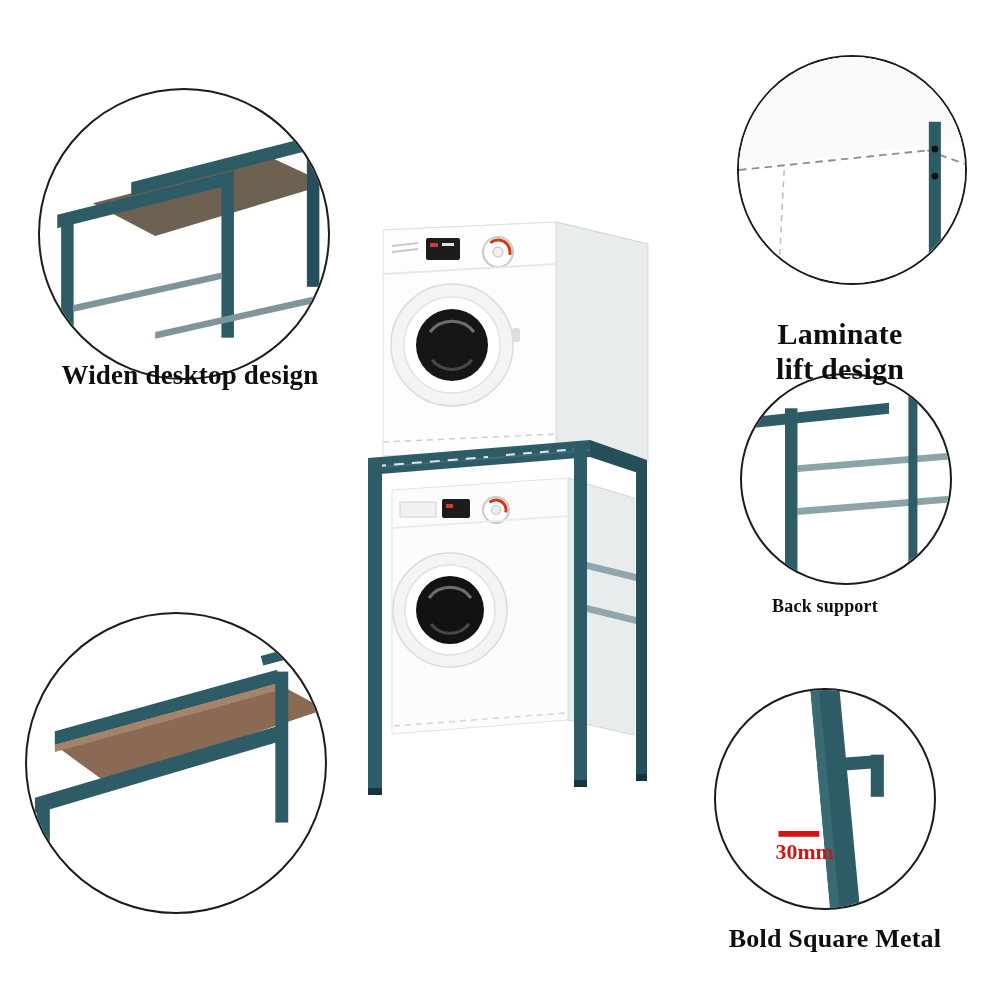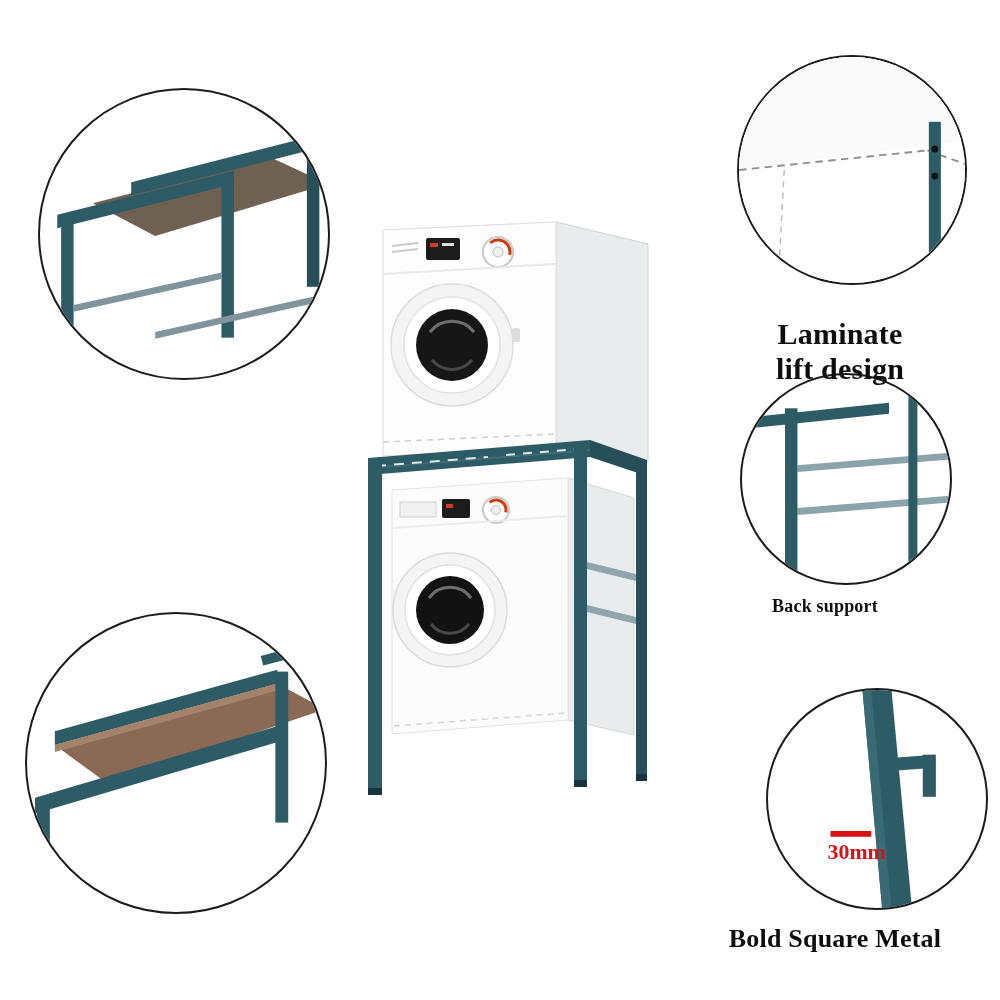--- a/index.html
+++ b/index.html
@@ -35,21 +35,21 @@
     left:368px; top:210px;
     width:290px; height:585px;
   }
   .product svg { width:100%; height:100%; display:block; }
 
   
   #c-widen    { left:38px;  top:88px;  width:292px; height:292px; }
   #c-laminate { left:737px; top:55px;  width:230px; height:230px; }
   #c-back     { left:740px; top:373px; width:212px; height:212px; }
   #c-board    { left:25px;  top:612px; width:302px; height:302px; }
-  #c-metal    { left:766px; top:688px; width:222px; height:222px; }
+  #c-metal    { left:714px; top:688px; width:222px; height:222px; }
 
   
   #l-widen    { left:35px;  top:360px; width:310px; }
   #l-laminate { left:715px; top:284px; width:250px; font-size:30px;margin-top:32px; }
   #l-back     { left:700px; top:596px; width:250px; font-size:18px; }
   #l-board    { left:35px;  top:903px; width:300px; font-size:26px; }
   #l-metal    { left:690px; top:924px; width:290px; font-size:26px; }
 </style>
 </head>
 <body>
@@ -60,20 +60,23 @@
     <svg viewBox="0 0 300 300">
       <polygon points="55,118 240,70 300,98 120,152" fill="#6f6152"></polygon>
       <polygon points="95,96 292,46 292,60 95,110" fill="#2e5c66"></polygon>
       <polygon points="18,130 202,84 202,98 18,144" fill="#2e5c66"></polygon>
       <rect x="22" y="132" width="13" height="168" fill="#2e5c66"></rect>
       <rect x="189" y="88" width="13" height="170" fill="#2e5c66"></rect>
       <rect x="278" y="50" width="13" height="155" fill="#264f59"></rect>
       <polygon points="35,224 189,190 189,197 35,231" fill="#7f959b"></polygon>
       <polygon points="120,252 290,214 290,221 120,259" fill="#7f959b"></polygon>
     </svg>
+  </div>
+  <div class="label" id="l-widen">
+    <span>Widen desktop design</span>
   </div>
 
   <div class="callout-circle" id="c-laminate">
     <svg viewBox="0 0 300 300">
       <rect width="300" height="300" fill="#ffffff"></rect>
       <polygon points="0,0 300,0 300,112 0,148" fill="#fafafa"></polygon>
       <line x1="0" y1="150" x2="250" y2="124" stroke="#8f8f8f" stroke-width="2.5" stroke-dasharray="10 7"></line>
       <line x1="250" y1="124" x2="300" y2="142" stroke="#8f8f8f" stroke-width="2.5" stroke-dasharray="10 7"></line>
       <line x1="60" y1="150" x2="52" y2="300" stroke="#bdbdbd" stroke-width="2" stroke-dasharray="8 7"></line>
       <rect x="252" y="86" width="16" height="214" fill="#2e5c66"></rect>

